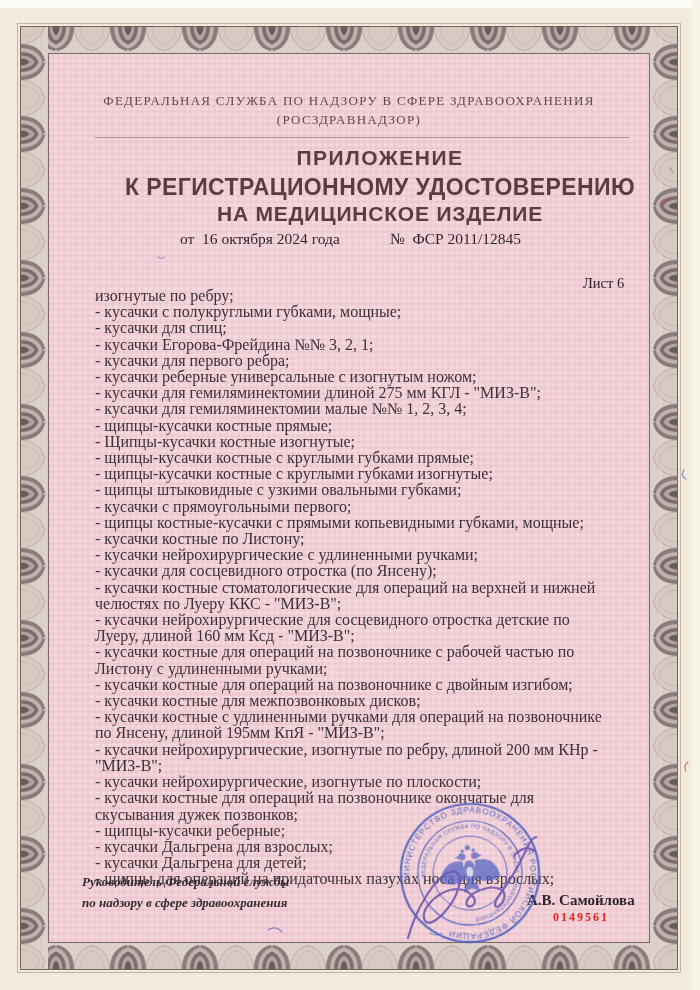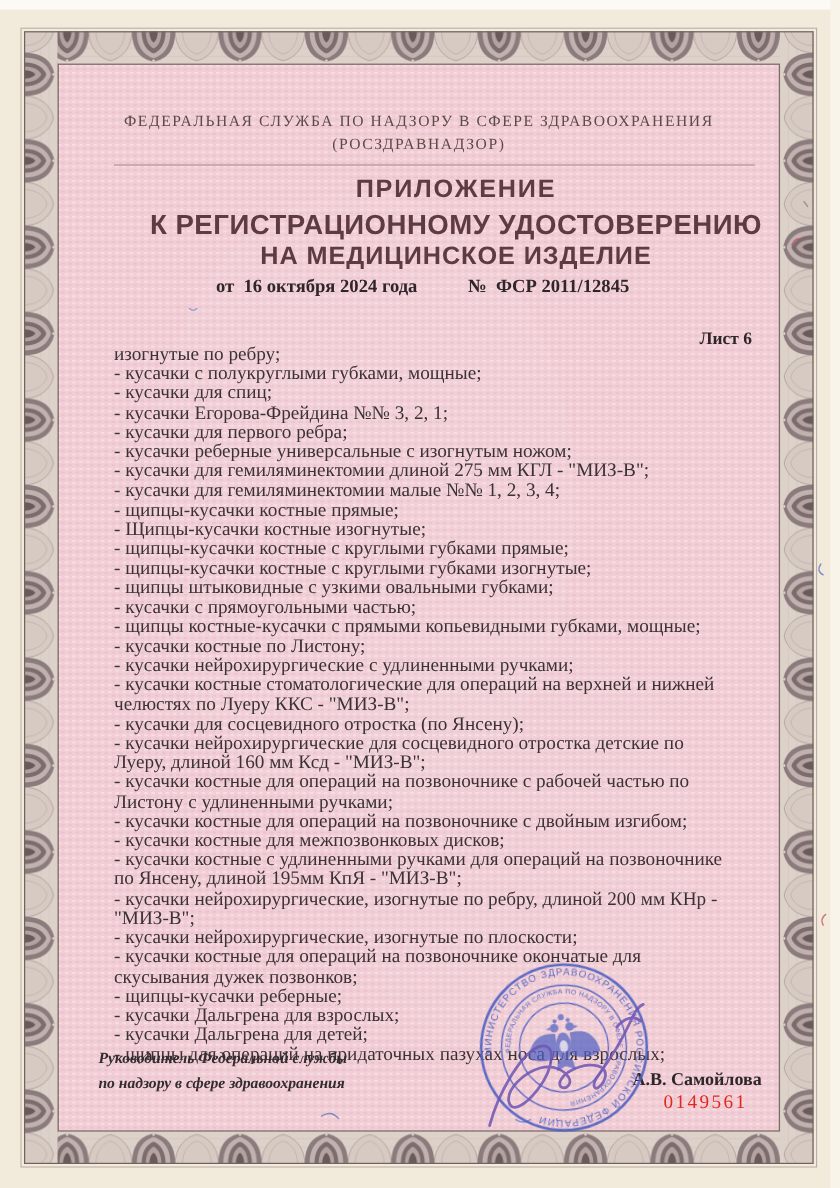--- a/index.html
+++ b/index.html
@@ -20,37 +20,37 @@
     left:95px;top:137px;width:534px;height:1px;background:rgba(125,98,95,.55);
   }
   .title{
     left:48px;width:664px;text-align:center;
     font-family:"Liberation Sans", sans-serif;font-weight:700;color:#5e3b41;
   }
   .title-1{top:146px;font-size:21px;letter-spacing:1.5px;}
   .title-2{top:174px;font-size:23px;letter-spacing:.4px;}
   .title-3{top:202px;font-size:21px;letter-spacing:.8px;}
 
-  .meta{font-weight:700;color:#2e2629;white-space:pre;}
+  .meta{font-weight:400;color:#2e2629;white-space:pre;}
   .date-label{left:180px;top:230px;font-size:15.5px;}
   .number-label{left:390px;top:230px;font-size:15.5px;}
   .sheet-label{left:583px;top:251px;font-size:14.5px;margin-top:24px;}
 
   .list{
     left:95px;top:288px;width:512px;
     font-size:16px;line-height:16.2px;color:#3b3235;
   }
   .item{margin:0;padding:0;}
 
   .leader{left:82px;font-size:13px;font-weight:700;color:#332c2e;font-style:italic;}
   .leader-1{top:874px;}
   .leader-2{top:895px;}
   .signer-name{left:527px;top:892px;font-size:15px;font-weight:700;color:#2e2629;}
   .serial{
-    left:553px;top:910px;font-size:16px;font-weight:400;
+    left:553px;top:910px;font-size:12px;font-weight:700;
     letter-spacing:2px;color:#e3271d;
   }
   .stamp-wrap{left:378px;top:780px;pointer-events:none;}
 </style>
 </head>
 <body>
 
 <div class="page">
 
   <svg class="bg-svg" width="700" height="990" viewBox="0 0 700 990">
@@ -138,26 +138,26 @@
       <div class="item">- кусачки Егорова-Фрейдина №№ 3, 2, 1;</div>
       <div class="item">- кусачки для первого ребра;</div>
       <div class="item">- кусачки реберные универсальные с изогнутым ножом;</div>
       <div class="item">- кусачки для гемиляминектомии длиной 275 мм КГЛ - "МИЗ-В";</div>
       <div class="item">- кусачки для гемиляминектомии малые №№ 1, 2, 3, 4;</div>
       <div class="item">- щипцы-кусачки костные прямые;</div>
       <div class="item">- Щипцы-кусачки костные изогнутые;</div>
       <div class="item">- щипцы-кусачки костные с круглыми губками прямые;</div>
       <div class="item">- щипцы-кусачки костные с круглыми губками изогнутые;</div>
       <div class="item">- щипцы штыковидные с узкими овальными губками;</div>
-      <div class="item">- кусачки с прямоугольными частью;</div>
+      <div class="item">- кусачки с прямоугольными первого;</div>
       <div class="item">- щипцы костные-кусачки с прямыми копьевидными губками, мощные;</div>
       <div class="item">- кусачки костные по Листону;</div>
       <div class="item">- кусачки нейрохирургические с удлиненными ручками;</div>
+      <div class="item">- кусачки для сосцевидного отростка (по Янсену);</div>
       <div class="item">- кусачки костные стоматологические для операций на верхней и нижней челюстях по Луеру ККС - "МИЗ-В";</div>
-      <div class="item">- кусачки для сосцевидного отростка (по Янсену);</div>
       <div class="item">- кусачки нейрохирургические для сосцевидного отростка детские по Луеру, длиной 160 мм Ксд - "МИЗ-В";</div>
       <div class="item">- кусачки костные для операций на позвоночнике с рабочей частью по Листону с удлиненными ручками;</div>
       <div class="item">- кусачки костные для операций на позвоночнике с двойным изгибом;</div>
       <div class="item">- кусачки костные для межпозвонковых дисков;</div>
       <div class="item">- кусачки костные с удлиненными ручками для операций на позвоночнике по Янсену, длиной 195мм КпЯ - "МИЗ-В";</div>
       <div class="item">- кусачки нейрохирургические, изогнутые по ребру, длиной 200 мм КНр - "МИЗ-В";</div>
       <div class="item">- кусачки нейрохирургические, изогнутые по плоскости;</div>
       <div class="item">- кусачки костные для операций на позвоночнике окончатые для скусывания дужек позвонков;</div>
       <div class="item">- щипцы-кусачки реберные;</div>
       <div class="item">- кусачки Дальгрена для взрослых;</div>

